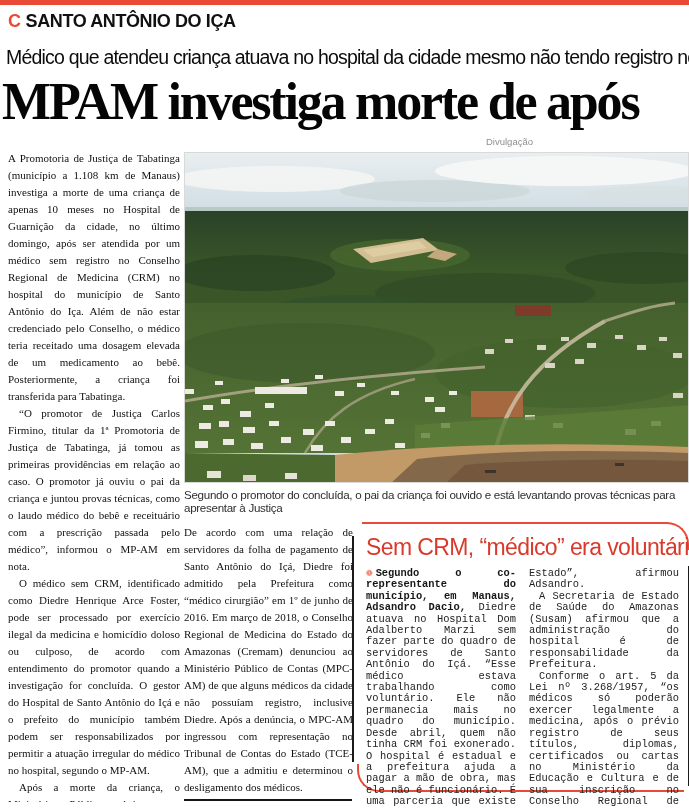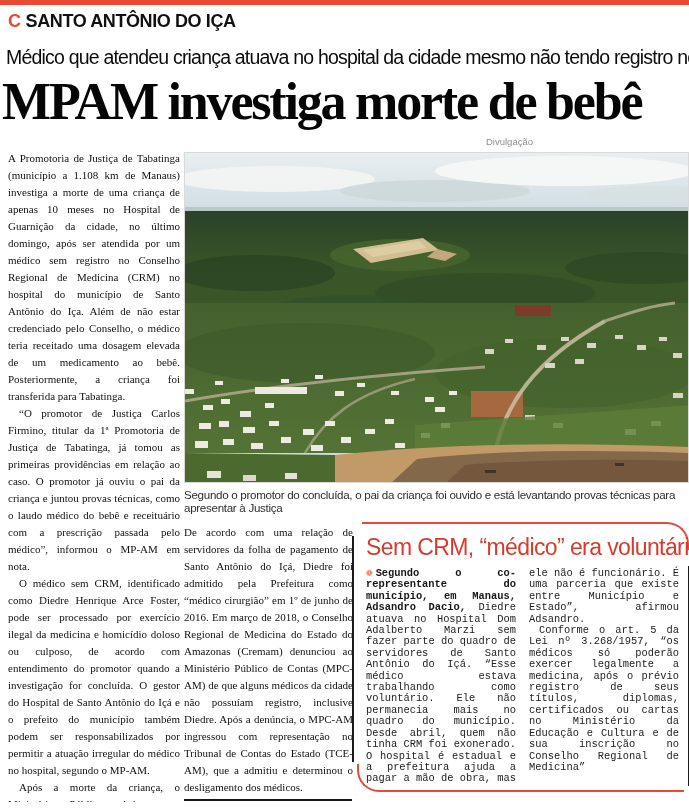--- a/index.html
+++ b/index.html
@@ -73,21 +73,21 @@
 <div class="page">
 
   <div class="topbar"></div>
 
   <div class="kicker">
     <span class="bullet">C</span><span>SANTO ANTÔNIO DO IÇA</span>
   </div>
 
   <div class="subhead">Médico que atendeu criança atuava no hospital da cidade mesmo não tendo registro no CRM</div>
 
-  <h1 class="headline">MPAM investiga morte de bebê</h1>
+  <h1 class="headline">MPAM investiga morte de após</h1>
 
   <div class="credit">Divulgação</div>
 
   <div class="photo">
     <svg width="505" height="331" viewBox="0 0 505 331" preserveAspectRatio="none">
       <defs>
         <linearGradient id="sky" x1="0" y1="0" x2="0" y2="1">
           <stop offset="0" stop-color="#e9eef0"></stop>
             <stop offset="1" stop-color="#bccfd8"></stop>
         </linearGradient>
@@ -222,18 +222,19 @@
 
   <aside class="sidebar">
     <div class="sb-redtop"></div>
     <div class="sb-redbottom"></div>
     <div class="sb-rule-left"></div>
     <div class="sb-rule-right"></div>
     <div class="sb-title">Sem CRM, “médico” era voluntário</div>
     <div class="sb-body">
       <p class="sb-lead"><span class="dingbat">❁</span><b>Segundo o co-representante do município, em Manaus, Adsandro Dacio,</b><span> Diedre atuava no Hospital Dom Adalberto Marzi sem fazer parte do quadro de servidores de Santo Antônio do Içá. “Esse médico estava trabalhando como voluntário. Ele não permanecia mais no quadro do município. Desde abril, quem não tinha CRM foi exonerado. O hospital é estadual e a prefeitura ajuda a pagar a mão de obra, mas ele não é funcionário. É uma parceria que existe entre Município e Estado”, afirmou Adsandro.</span></p>
       <div class="sb-extra">
+          <p>A Secretaria de Estado de Saúde do Amazonas (Susam) afirmou que a administração do hospital é de responsabilidade da Prefeitura.</p>
           <p>Conforme o art. 5 da Lei nº 3.268/1957, “os médicos só poderão exercer legalmente a medicina, após o prévio registro de seus títulos, diplomas, certificados ou cartas no Ministério da Educação e Cultura e de sua inscrição no Conselho Regional de Medicina”</p>
         </div>
     </div>
   </aside>
 
 </div>
 
 </body></html>

